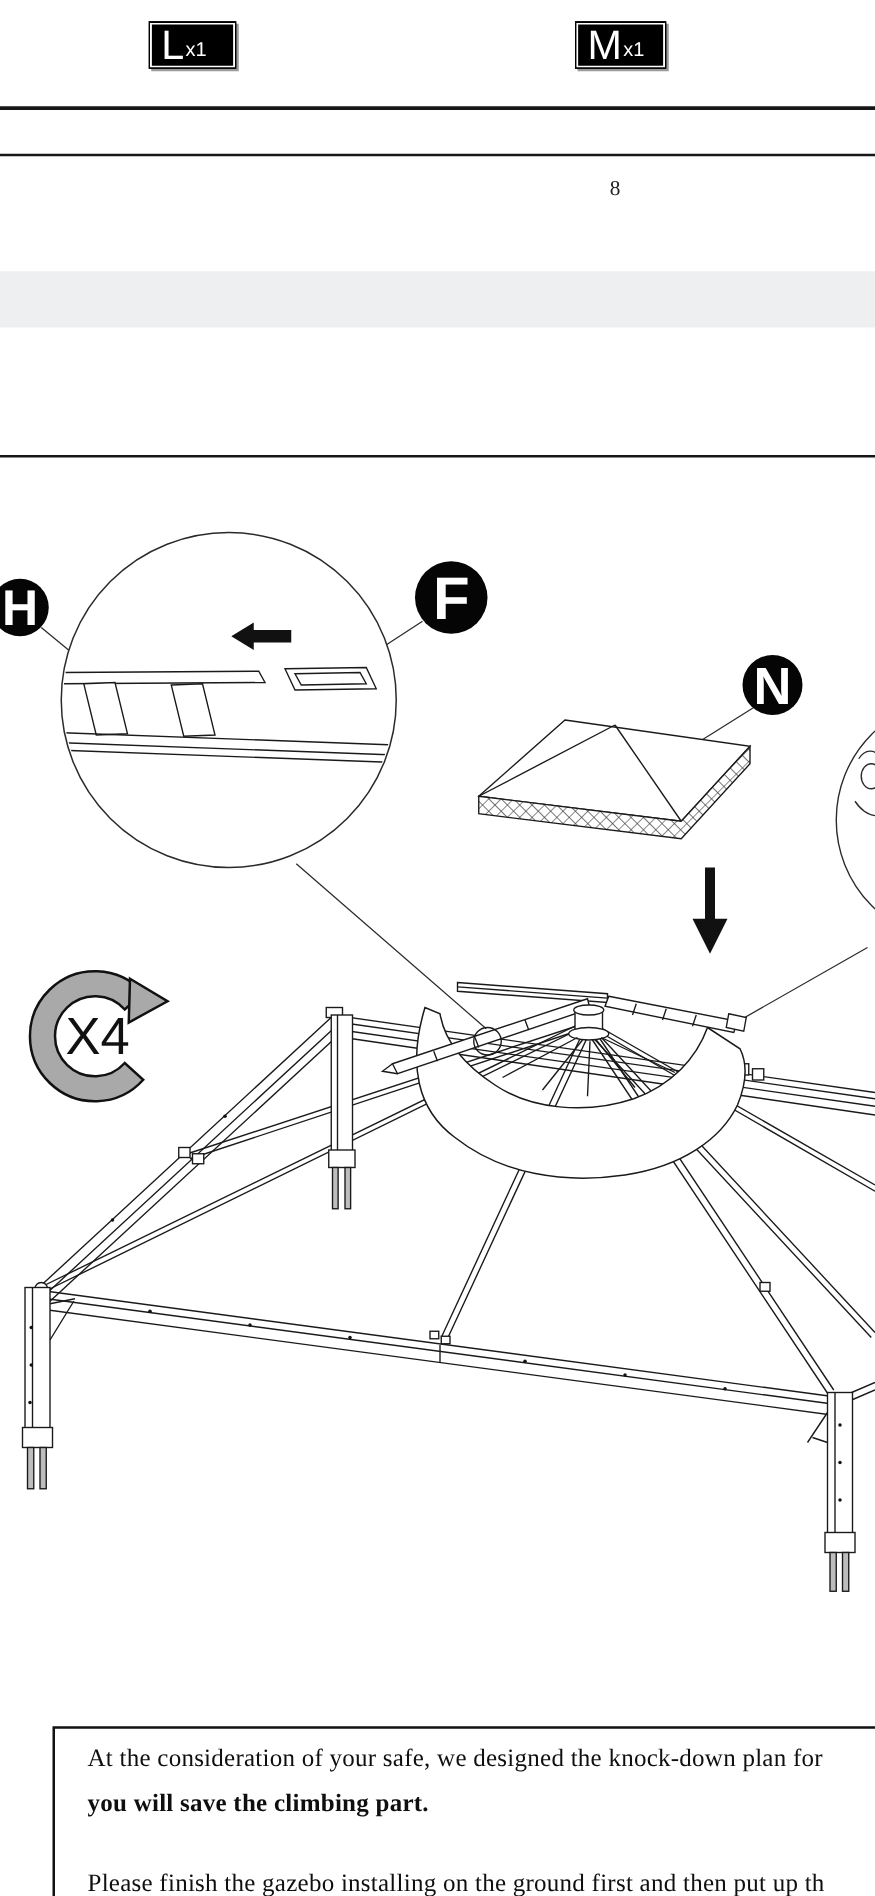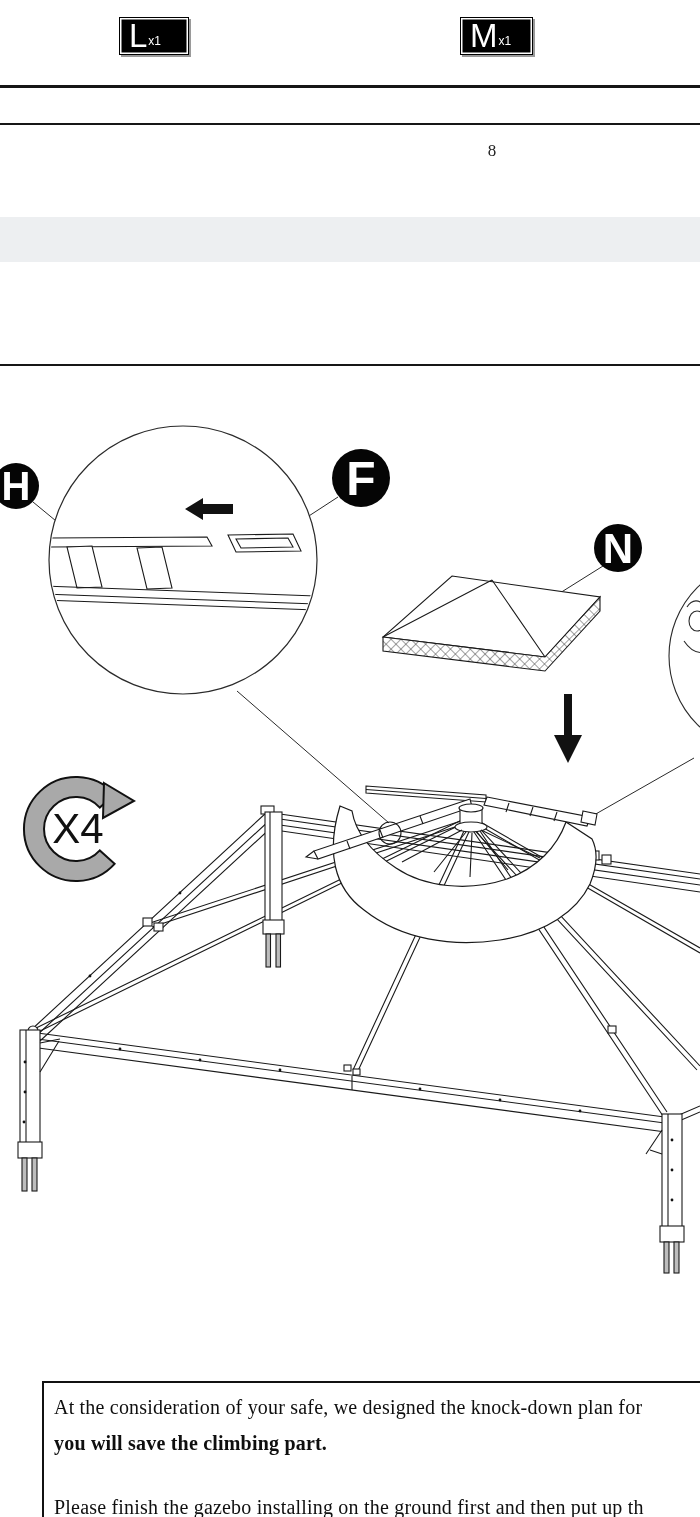--- a/index.html
+++ b/index.html
@@ -8,41 +8,41 @@
     background:#ffffff;font-family:"Liberation Serif", serif;color:#1a1a1a;
   }
   
   .part-badge{
     position:absolute;height:38px;background:#000;color:#fff;
     display:flex;align-items:center;padding-left:9px;box-sizing:border-box;
     border:1px solid #000;box-shadow:inset 0 0 0 1.5px #fff, 2px 2px 0 #9a9a9a;
     font-family:"Liberation Sans", sans-serif;
   }
   .part-badge .big{font-size:33px;line-height:30px;font-weight:400;}
-  .part-badge .small{font-size:12px;margin-left:1px;margin-top:9px;}
+  .part-badge .small{font-size:16px;margin-left:1px;margin-top:9px;}
   #badge-l{left:119px;top:17px;width:70px;}
   #badge-m{left:460px;top:17px;width:73px;}
   .rule{position:absolute;left:0;width:700px;background:#161616;}
   #rule-1{top:85px;height:2.5px;}
   #rule-2{top:123px;height:1.5px;}
   #rule-3{top:364px;height:2px;}
   #shaded-row{position:absolute;left:0;top:217px;width:700px;height:45px;background:#edeff1;}
   #page-num{
     position:absolute;left:470px;top:141px;width:44px;text-align:center;
     font-size:17px;color:#222;
   }
   
   #diagram-svg{position:absolute;left:0;top:0;}
   
   #note-box{
     position:absolute;left:42px;top:1381px;width:850px;height:260px;
     border:2px solid #111;box-sizing:border-box;background:#fff;
   }
   .note-line{
-    position:absolute;left:10px;white-space:nowrap;
+    position:absolute;left:26px;white-space:nowrap;
     font-size:20px;color:#0f0f0f;letter-spacing:0.2px;
   }
   #note-line-0{top:13px;}
   #note-line-1{top:49px;font-weight:bold;}
   #note-line-2{top:113px;}
 </style>
 </head>
 <body>
 
 <div class="part-badge" id="badge-l">

